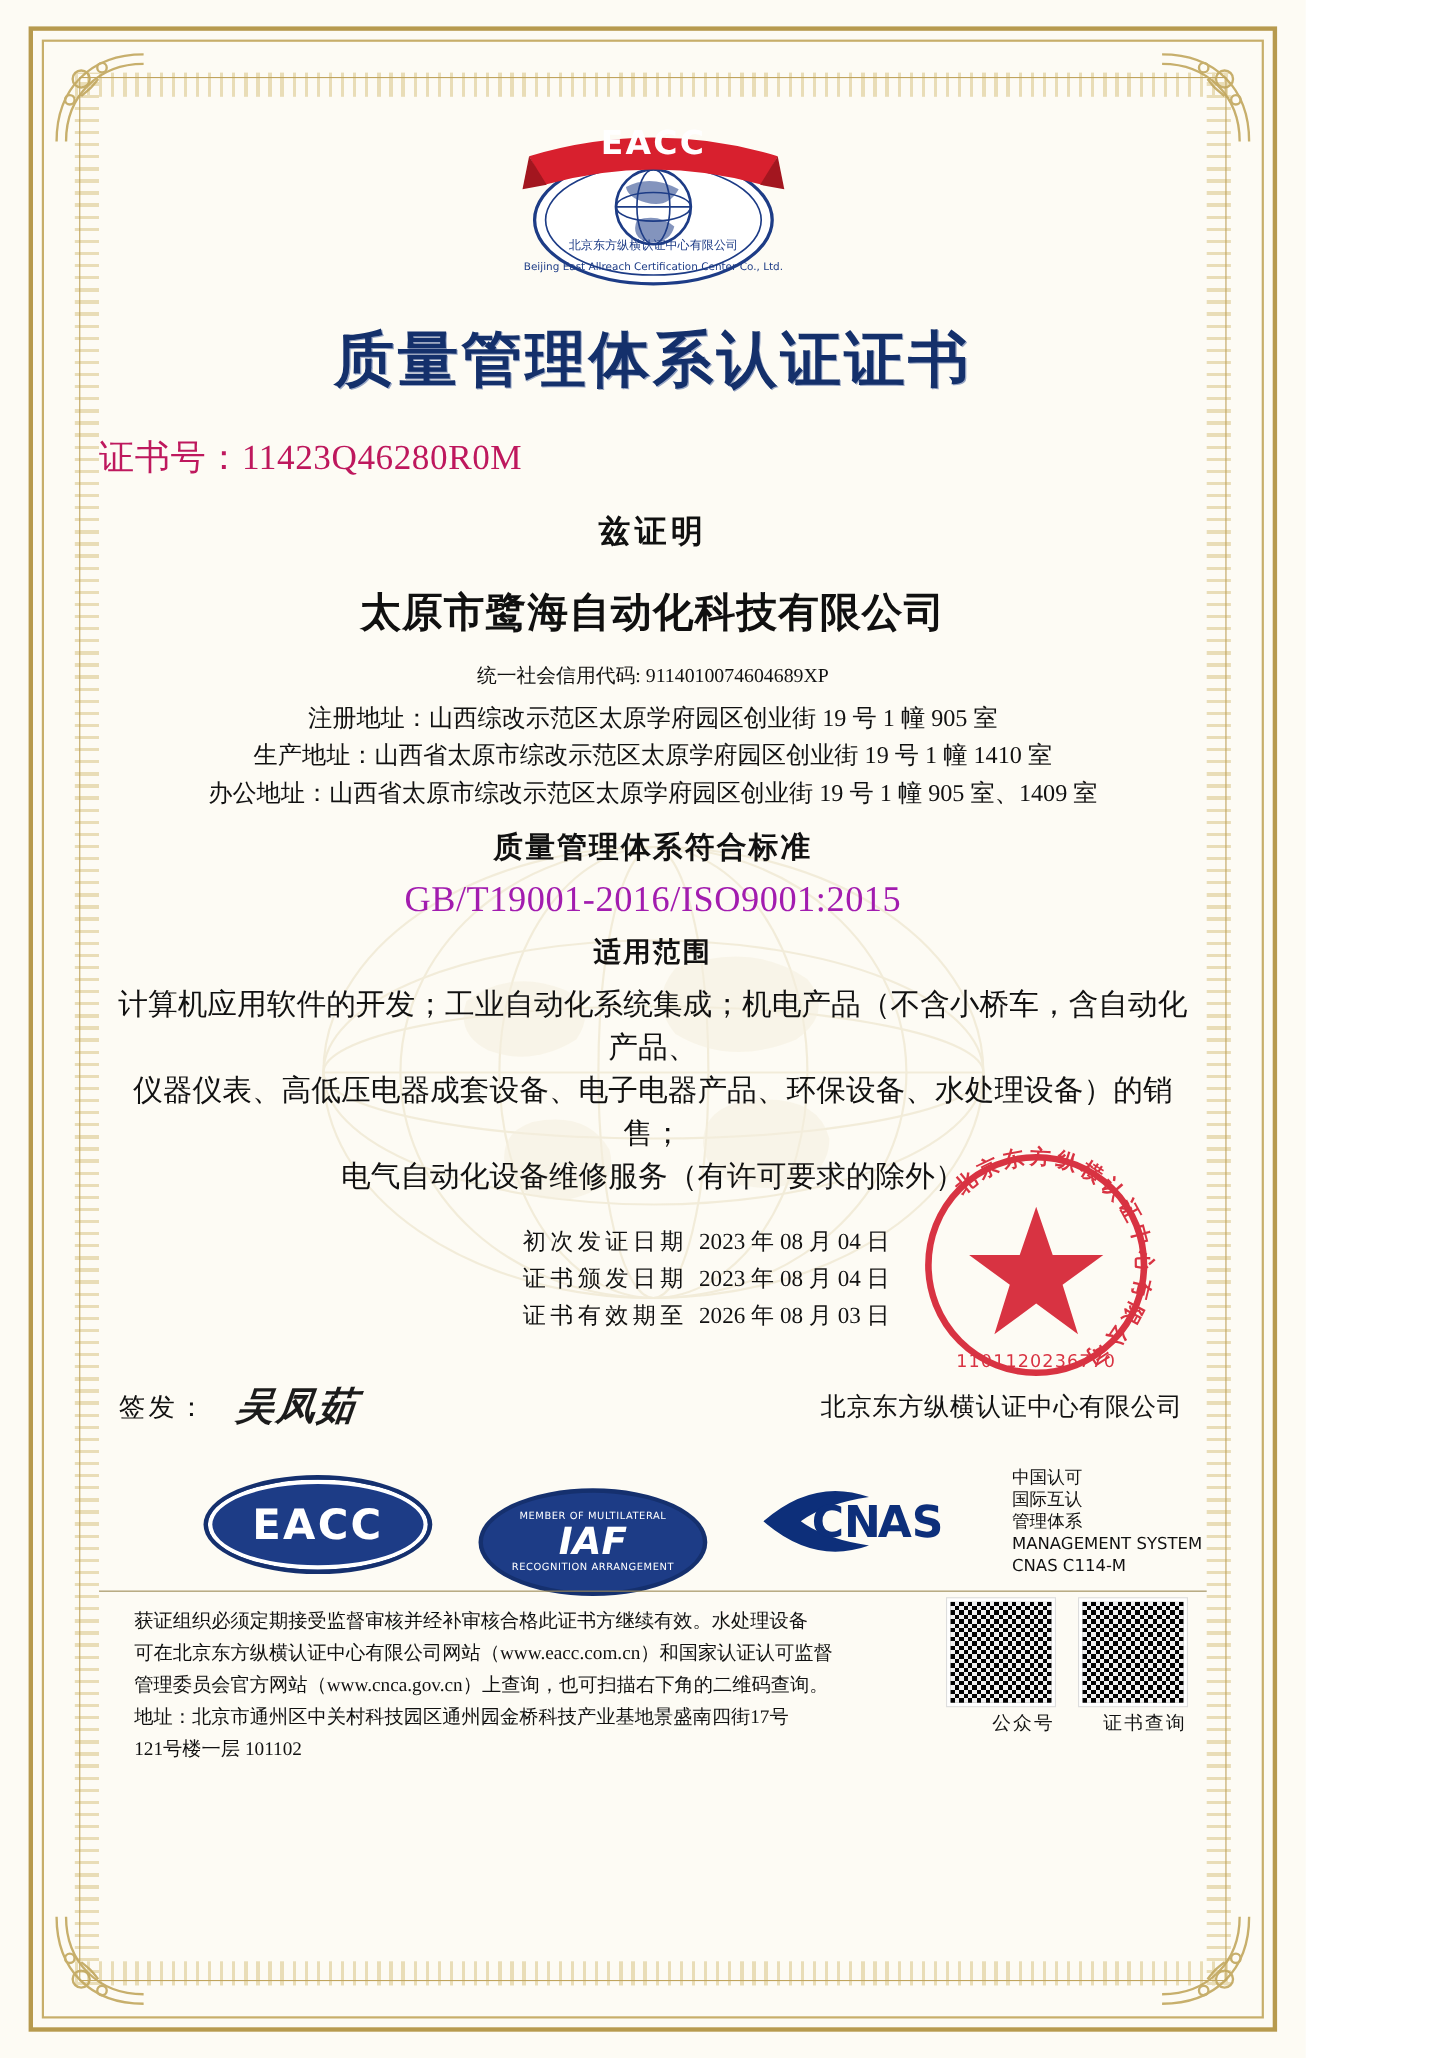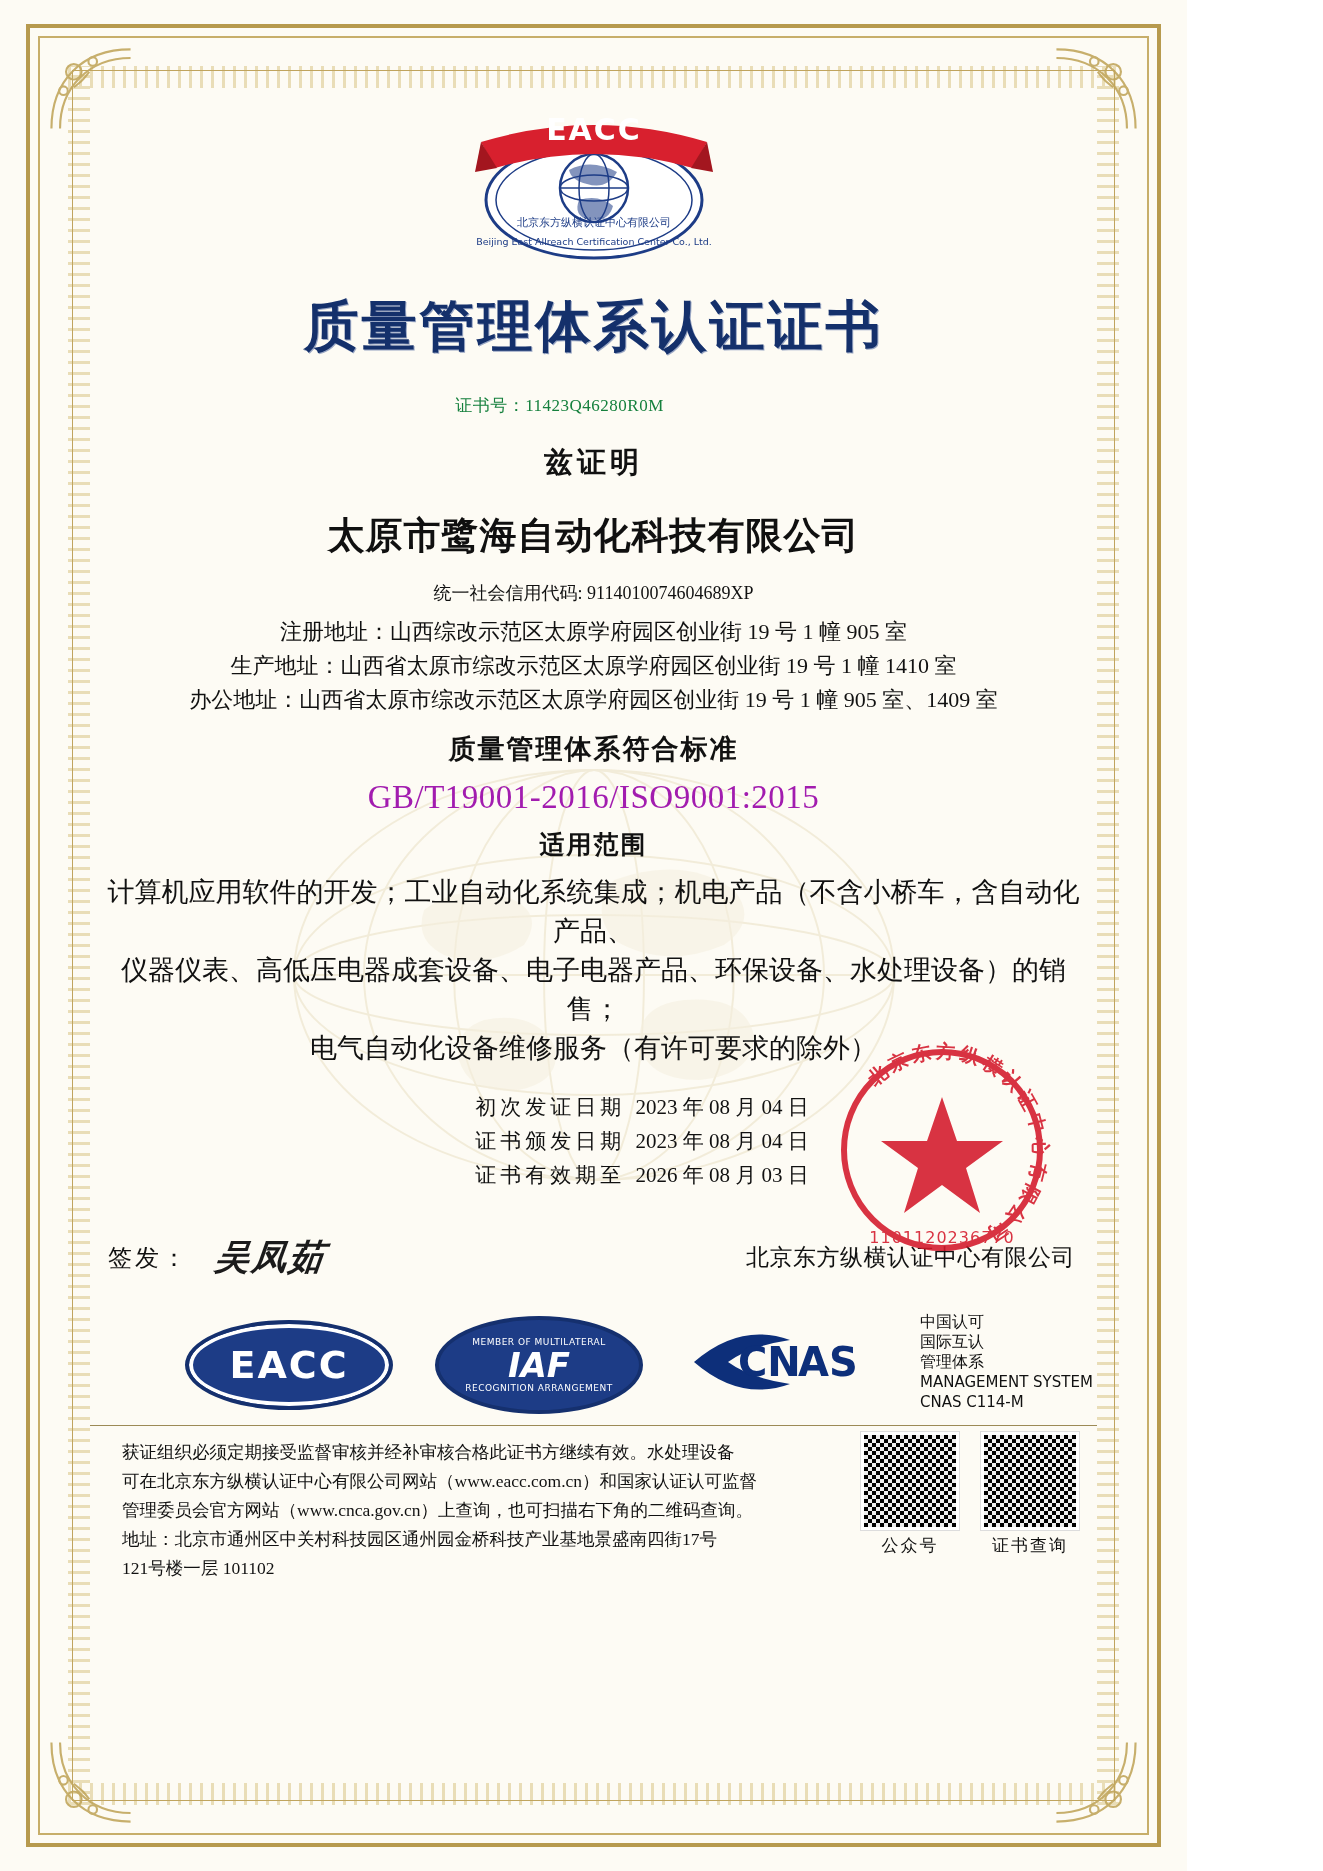--- a/index.html
+++ b/index.html
@@ -96,23 +96,23 @@
     font-weight: bold;
     font-size: 55px;
     letter-spacing: 3px;
     color: #14306b;
     text-shadow: 1px 1px 0 #9aa7c4;
   }
 
   .cert-no {
     margin-top: 30px;
     padding-right: 68px;
-    text-align: center;
-    font-size: 17px;
-    color: #15803d;
+    text-align: left;
+    font-size: 32px;
+    color: #be185d;
     letter-spacing: .5px;
   }
 
   .zizhengming {
     margin-top: 26px;
     font-size: 29px;
     font-weight: bold;
     color: #111;
     letter-spacing: 4px;
   }
@@ -256,21 +256,21 @@
     font-weight: bold;
     font-size: 38px;
     letter-spacing: 2px;
     display: flex;
     align-items: center;
     justify-content: center;
     box-shadow: inset 0 0 0 4px #fff;
   }
   .iaf-oval {
     position: absolute;
-    left: 345px; top: 4px;
+    left: 345px; top: 20px;
     width: 200px; height: 90px;
     border: 4px solid #15306e;
     border-radius: 50%;
     background: #1d3c86;
     color: #fff;
     display: flex;
     align-items: center;
     justify-content: center;
     flex-direction: column;
   }
@@ -325,21 +325,21 @@
     padding-left: 32px;
   }
   .footer-text .indent { display: block; }
   .qr-area {
     position: absolute;
     right: 18px;
     top: 6px;
     display: flex;
     gap: 22px;
   }
-  .qr-box { text-align: center; }
+  .qr-box { text-align: right; }
   .qr {
     width: 92px; height: 92px;
     background:
       repeating-linear-gradient(0deg, #111 0 4px, #fff 4px 8px),
       repeating-linear-gradient(90deg, #111 0 4px, #fff 4px 8px);
     background-blend-mode: difference;
     border: 3px solid #fff;
     outline: 1px solid #ddd;
   }
   .qr-label {

